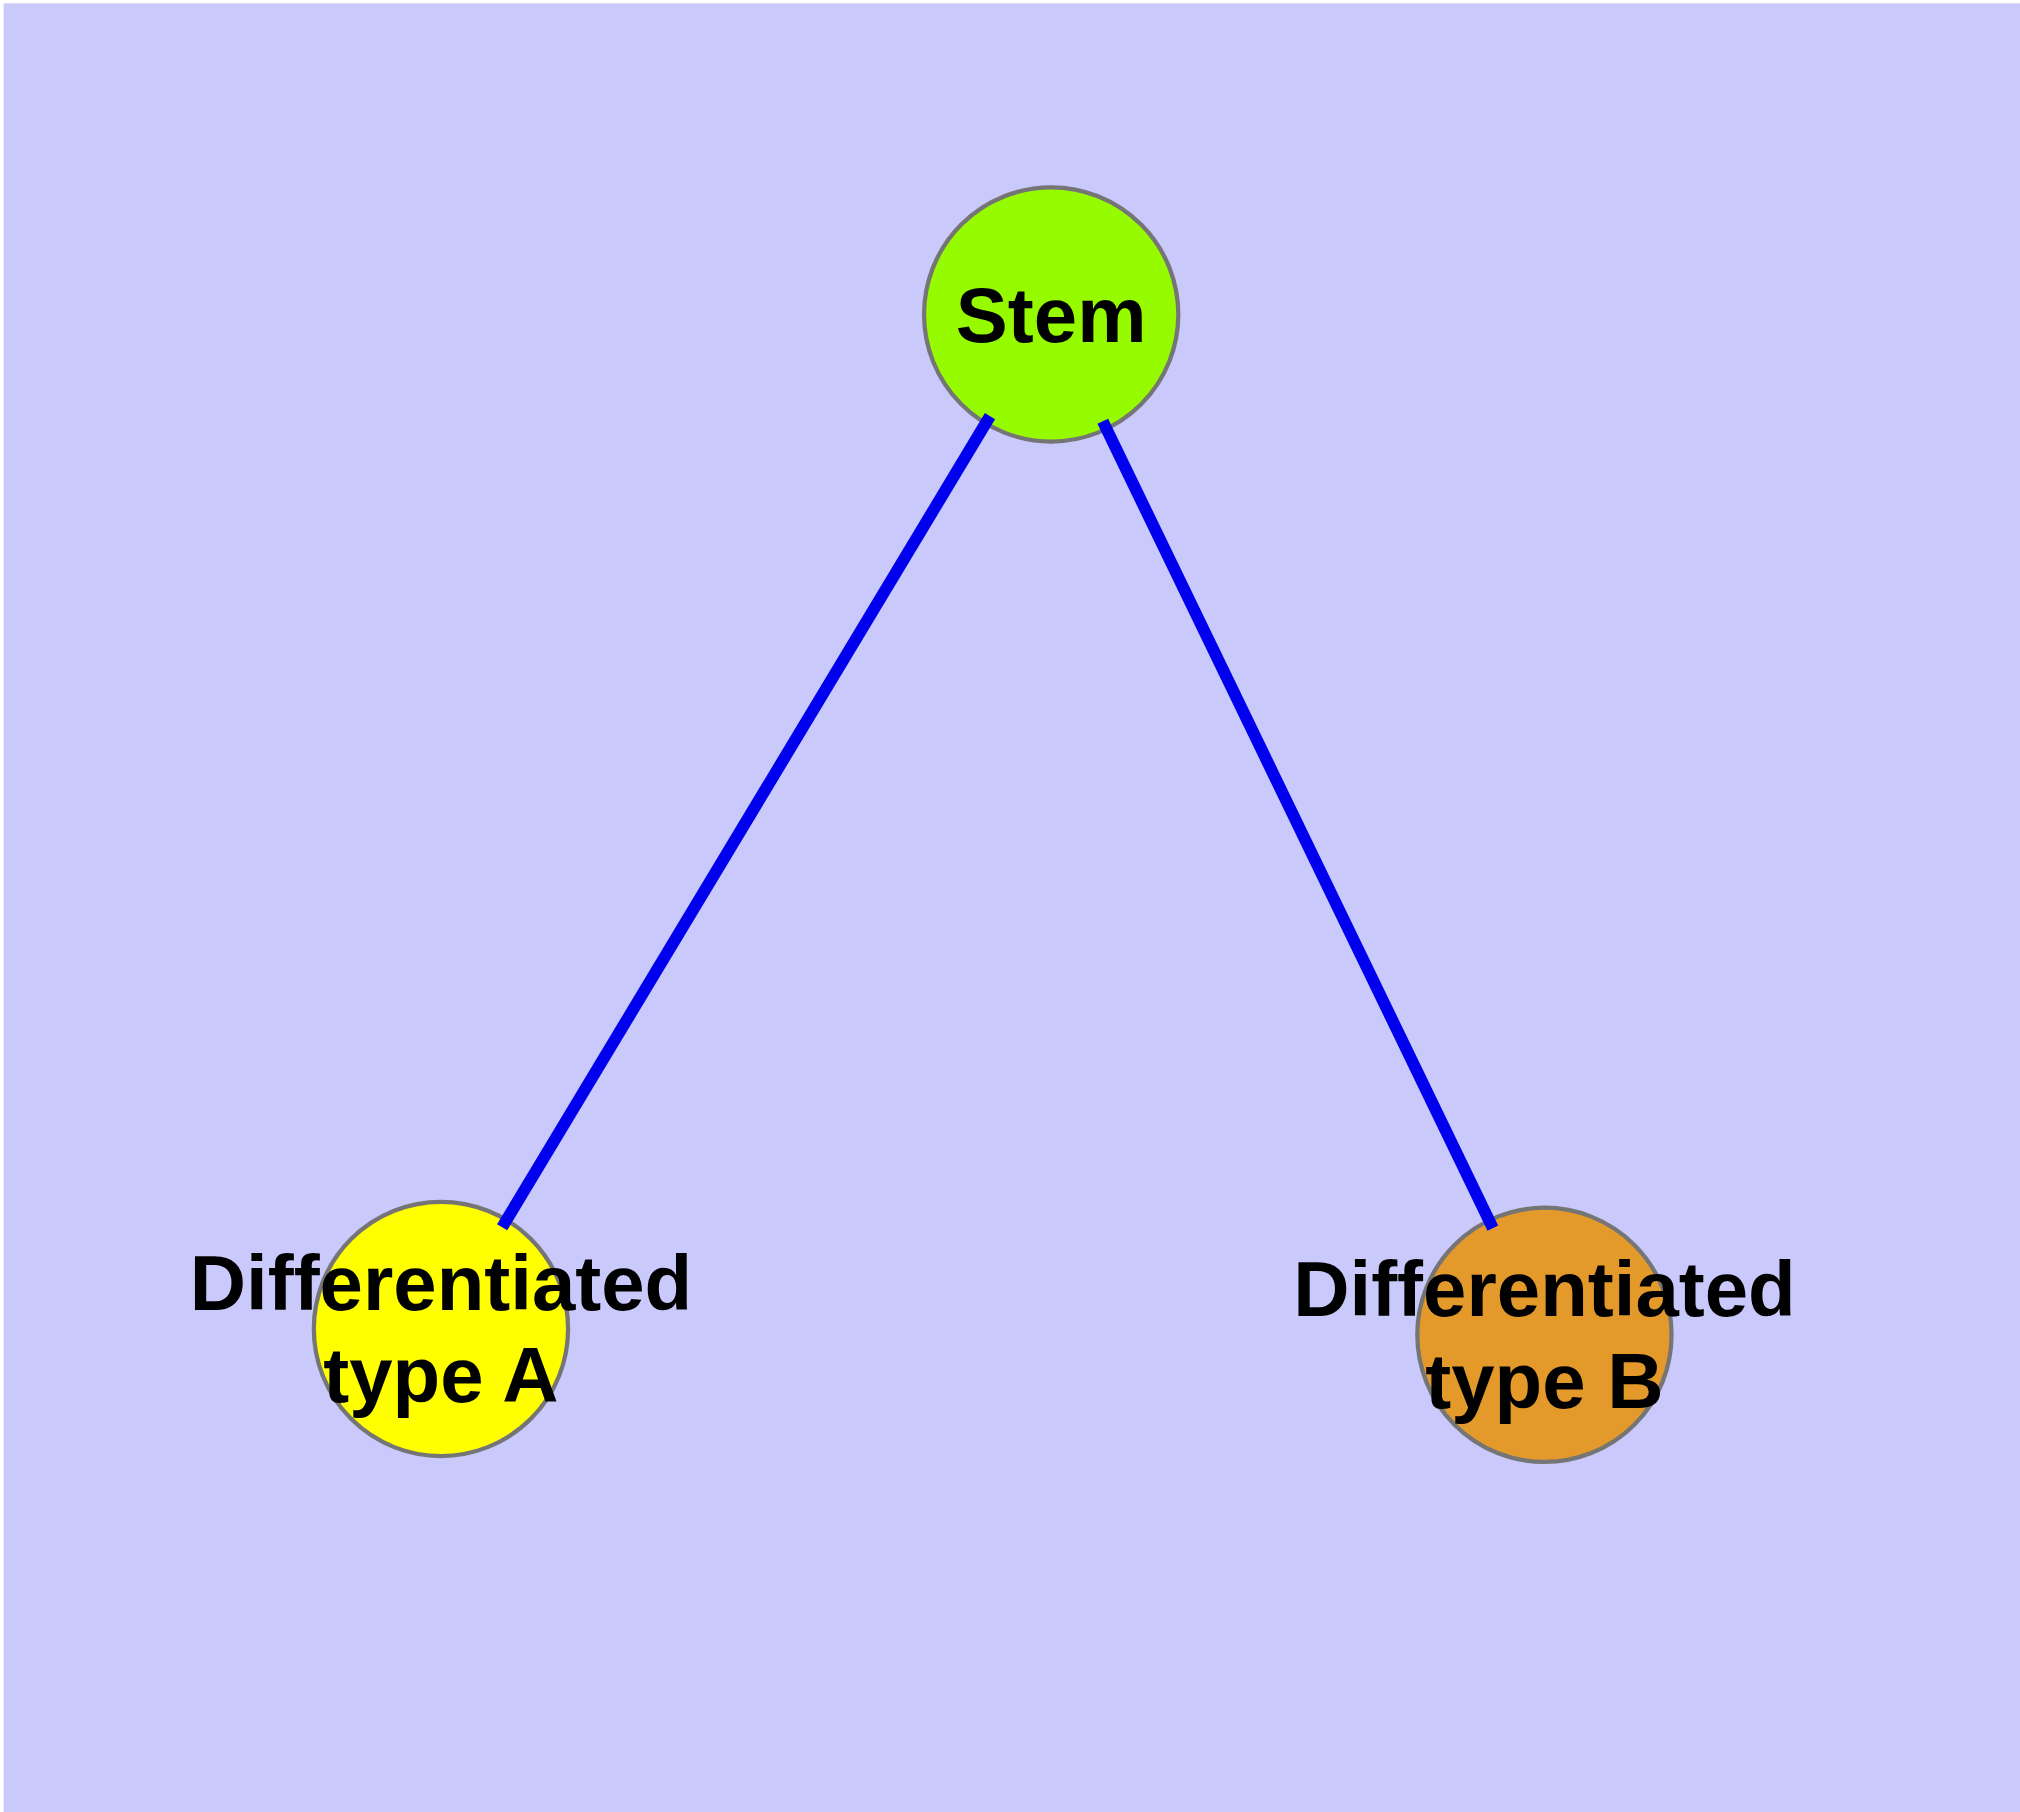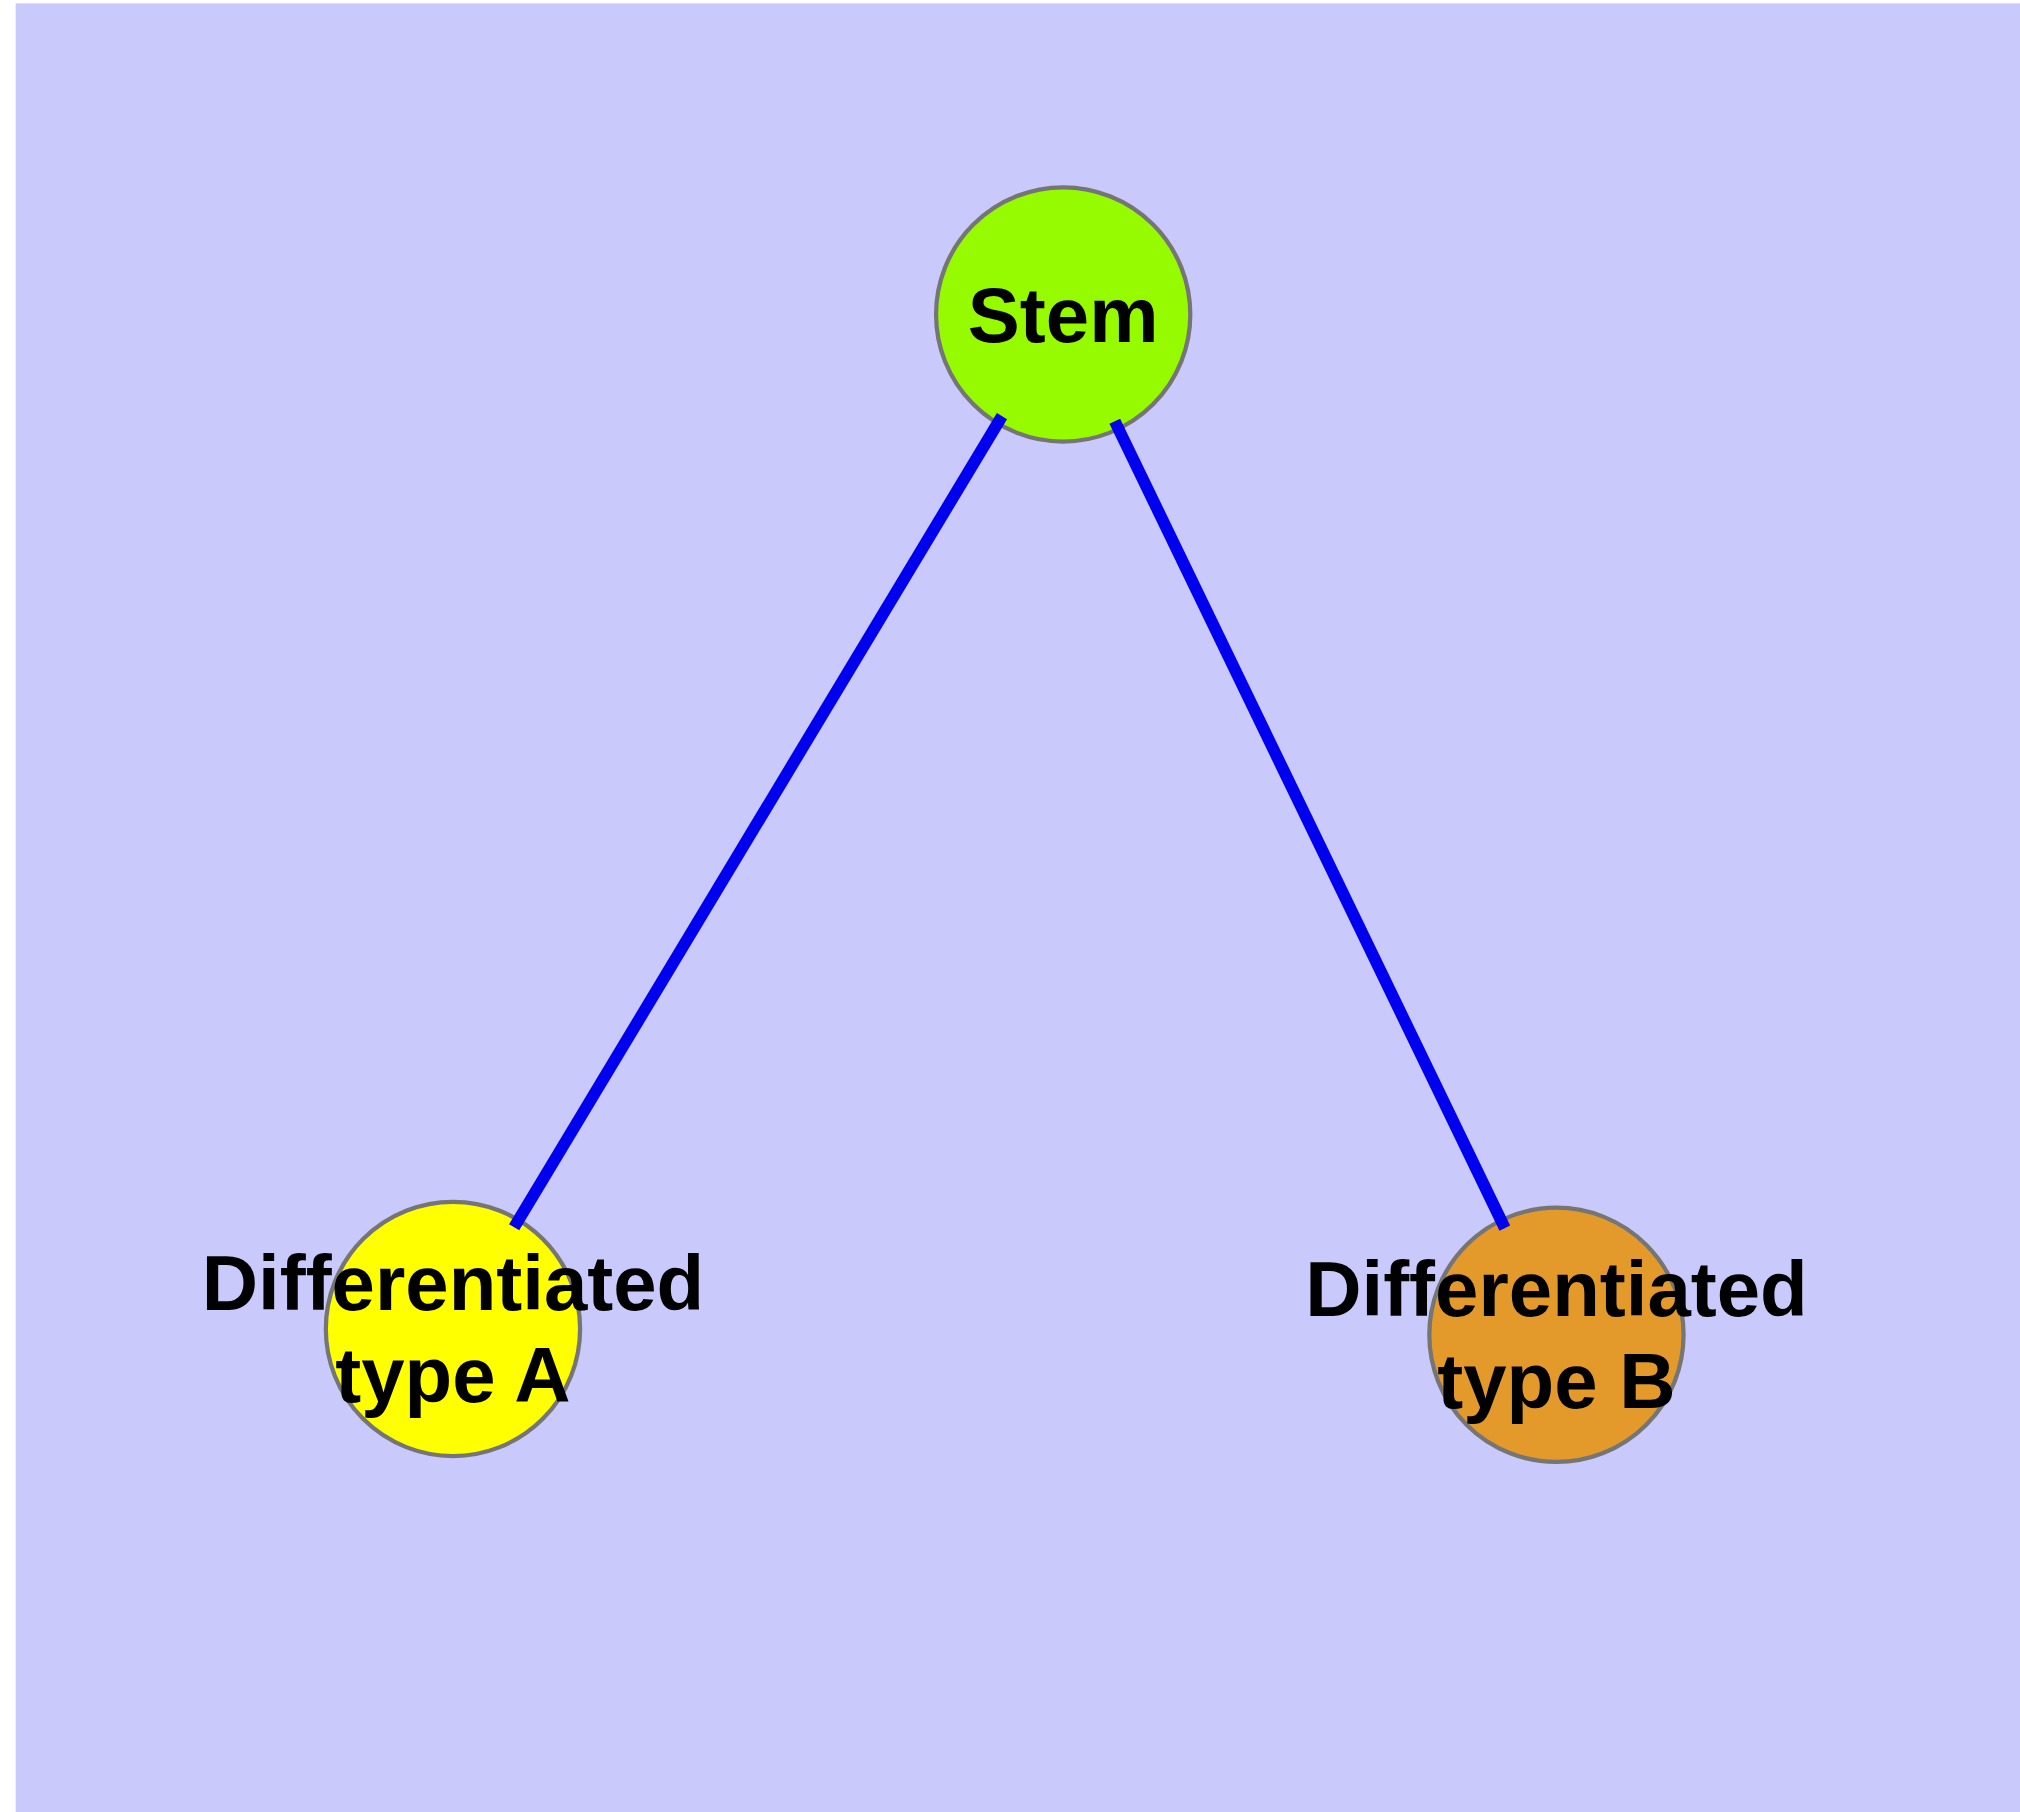--- a/index.html
+++ b/index.html
@@ -6,21 +6,21 @@
     margin: 0;
     padding: 0;
     width: 2021px;
     height: 1812px;
     overflow: hidden;
     background: #ffffff;
     font-family: "Liberation Sans", sans-serif;
   }
   .stage {
     position: absolute;
-    left: 12px;
+    left: 0;
     top: 0;
     width: 1645px;
     height: 1812px;
   }
   svg.graph {
     display: block;
     width: 2021px;
     height: 1812px;
   }
   .node-circle {

